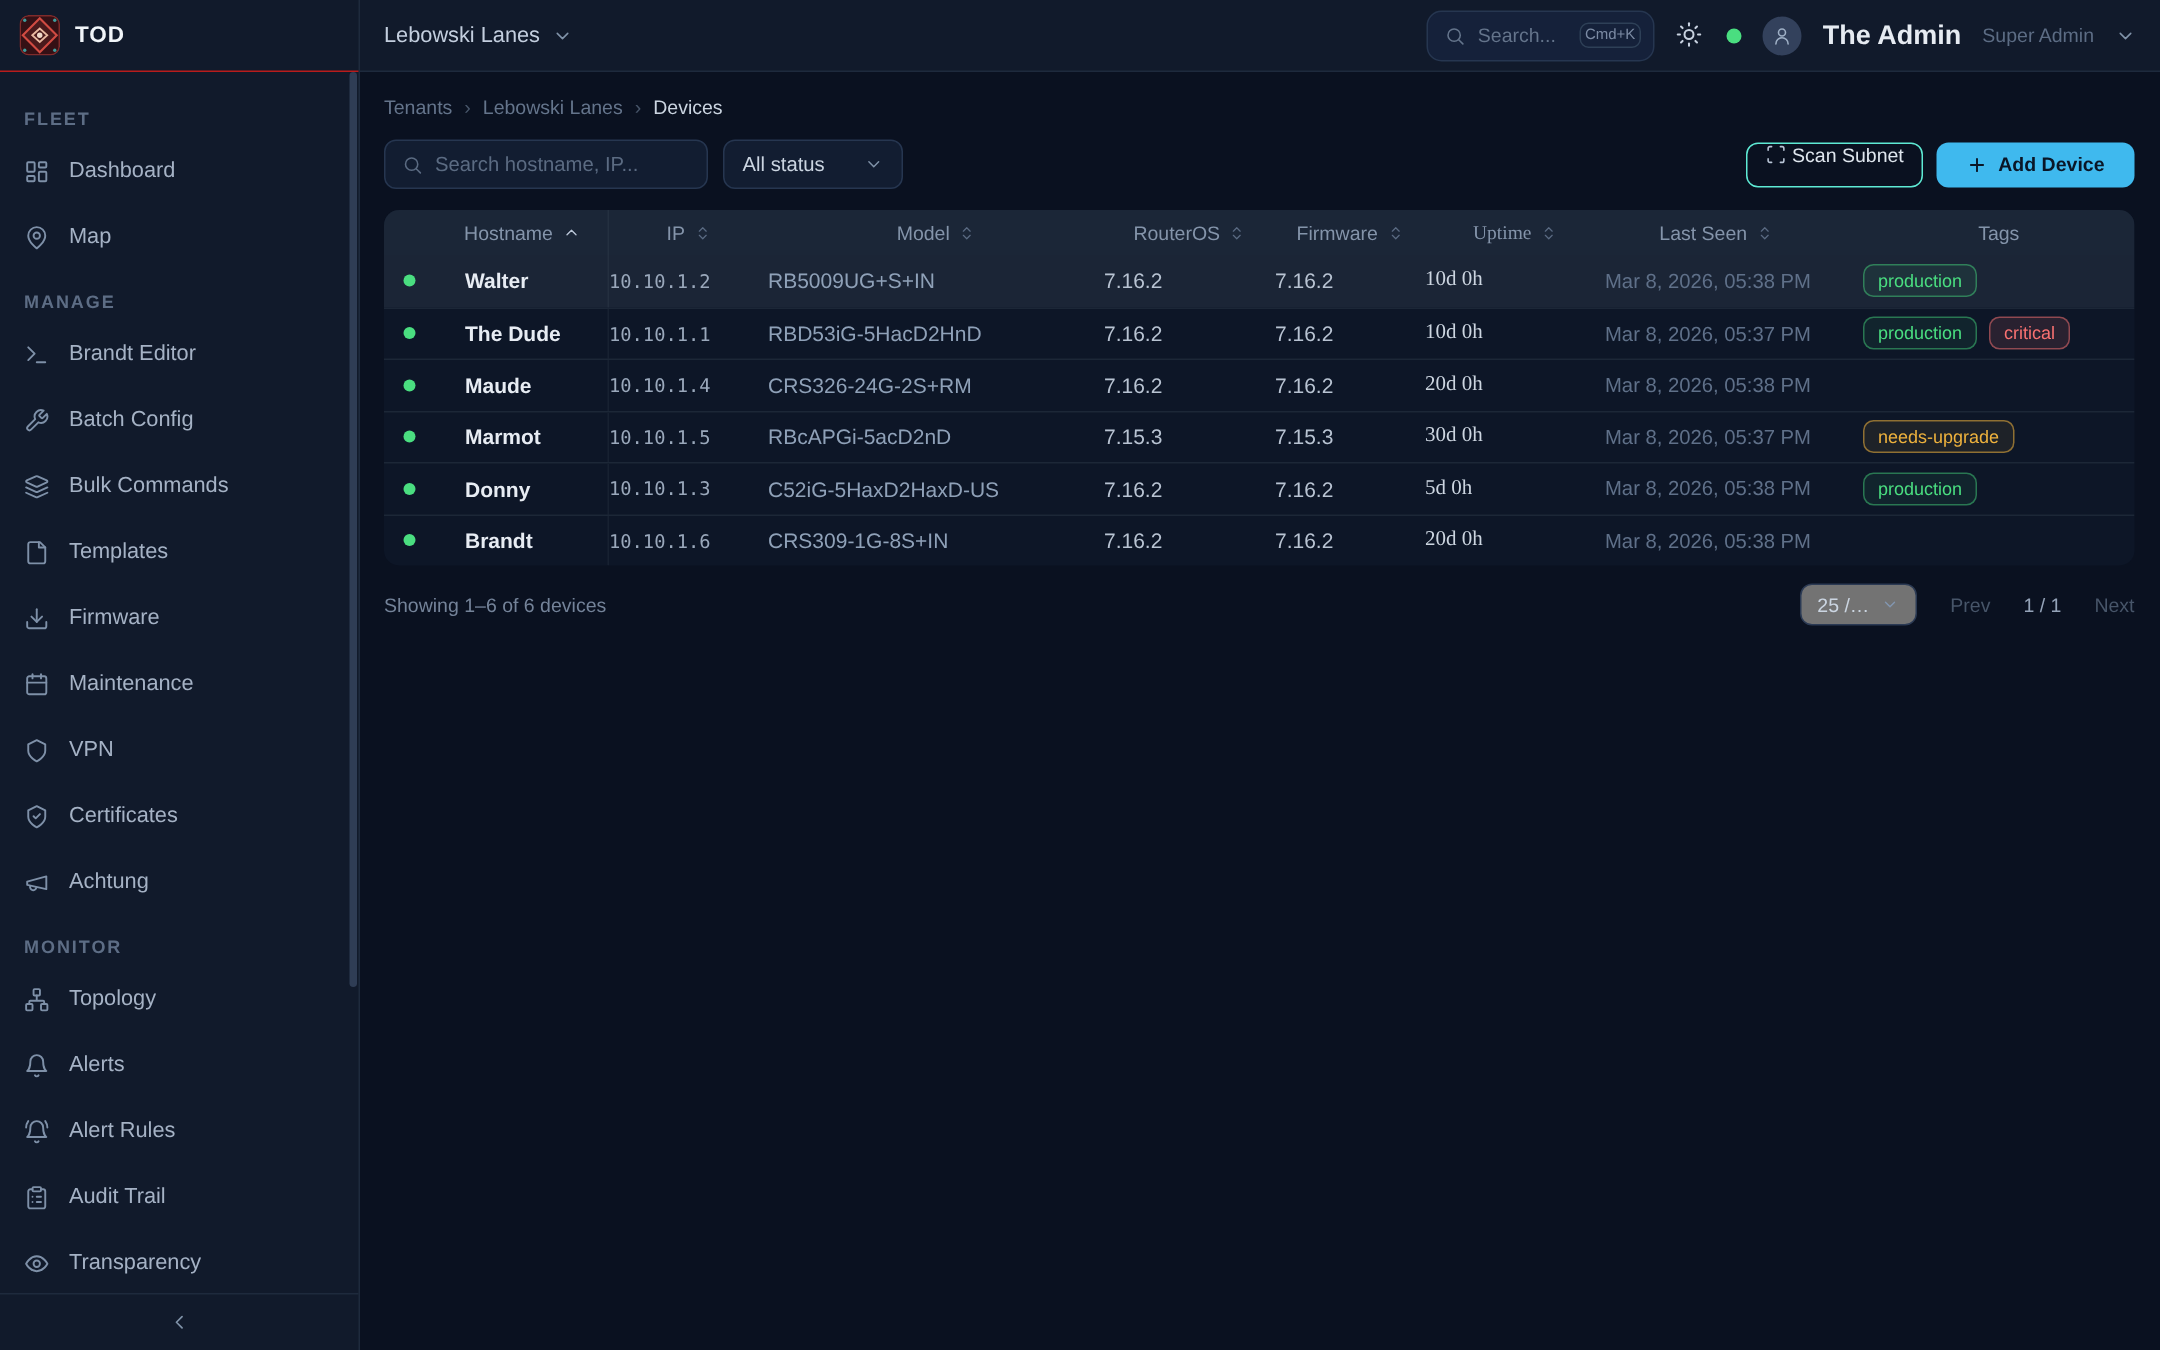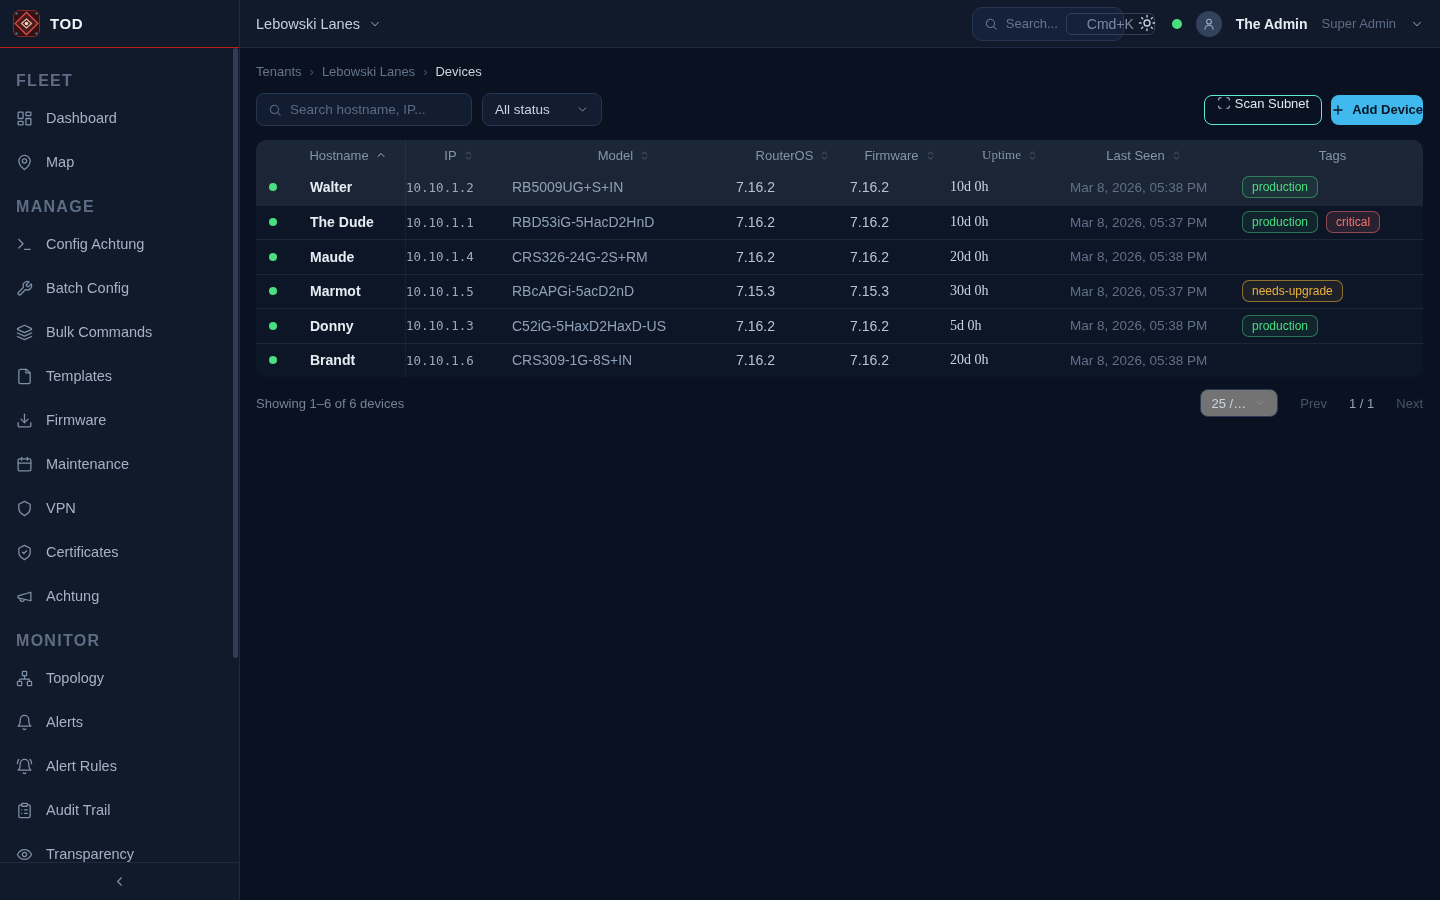--- a/index.html
+++ b/index.html
@@ -8,21 +8,21 @@
   .app { display:flex; width:1440px; height:900px; color:#a5b2c5; }
 
   
   .sidebar { width:240px; flex:none; background:#111a2b; border-right:1px solid #1e2a3d;
     display:flex; flex-direction:column; position:relative; }
   .logo-row { height:48px; flex:none; border-bottom:1px solid #b91c1c; display:flex;
     align-items:center; gap:10px; padding:0 13px; }
   .logo-badge { width:27px; height:27px; flex:none; border-radius:6px; }
   .logo-text { font-size:15px; font-weight:700; letter-spacing:.6px; color:#f1f5f9; }
   .nav { flex:1; overflow:hidden; padding:24px 10px 0 10px; }
-  .section-label { font-size:16px; font-weight:700; letter-spacing:1.3px;
+  .section-label { font-size:12px; font-weight:700; letter-spacing:1.3px;
     color:#5d6d85; margin:0 6px 8px 6px; }
   .section-label.later { margin-top:16px; }
   .nav-item { display:flex; align-items:center; gap:13px; height:40px; margin-bottom:4px;
     padding:0 6px; border-radius:8px; color:#a5b2c5; font-size:14.5px; cursor:pointer; }
   .nav-item .ico { color:#7e90a8; }
   .ico { width:17px; height:17px; stroke:currentColor; fill:none; stroke-width:1.8;
     stroke-linecap:round; stroke-linejoin:round; flex:none; display:block; }
   .sb-scrollthumb { position:absolute; right:1px; top:48px; width:5px; height:610px;
     background:#2f3d55; border-radius:3px; }
   .collapse-bar { flex:none; height:38px; border-top:1px solid #1e2a3d; display:flex;
@@ -34,29 +34,29 @@
     display:flex; align-items:center; padding:0 16px; }
   .tenant-switcher { display:flex; align-items:center; gap:8px; font-size:14.5px;
     color:#c3cede; cursor:pointer; }
   .tenant-switcher .ico { width:14px; height:14px; color:#8093a9; }
   .topbar-right { margin-left:auto; display:flex; align-items:center; gap:14px; }
   .global-search { display:flex; align-items:center; gap:8px; width:152px; height:34px;
     padding:0 8px 0 11px; background:#15213a; border:1px solid #263650; border-radius:10px;
     color:#64748b; cursor:text; }
   .global-search .ico { width:14px; height:14px; }
   .global-search .ph { font-size:13px; flex:1; }
-  .kbd { font-size:14px; color:#7b8aa3; border:1px solid #2e4057; border-radius:6px;
-    padding:2px 20px; white-space:nowrap; }
+  .kbd { font-size:10px; color:#7b8aa3; border:1px solid #2e4057; border-radius:6px;
+    padding:2px 3px; white-space:nowrap; }
   .icon-btn { width:20px; height:20px; color:#c8d2e0; cursor:pointer; }
   .icon-btn .ico { width:18px; height:18px; }
   .presence-dot { width:10px; height:10px; border-radius:50%; background:#4ade80; }
   .avatar { width:26px; height:26px; border-radius:50%; background:#33415c; display:flex;
     align-items:center; justify-content:center; color:#9fb0c6; }
   .avatar .ico { width:14px; height:14px; }
-  .user-name { font-size:14px; font-weight:600; color:#e6ebf2; }
+  .user-name { font-size:18px; font-weight:600; color:#e6ebf2; }
   .user-role { font-size:13px; color:#5c6c84; }
   .caret { width:14px; height:14px; color:#8093a9; }
 
   .content { flex:1; padding:16px 17px 0 16px; background:#0a1120; min-width:0; }
 
   .breadcrumb { display:flex; align-items:center; gap:8px; font-size:13px; color:#64748b; }
   .breadcrumb .sep { color:#475569; }
   .breadcrumb .current { color:#cbd5e1; }
 
   .filter-row { display:flex; align-items:center; margin-top:14px; }
@@ -67,21 +67,21 @@
   .tbl-search .ph { font-size:13.5px; }
   .status-select { display:flex; align-items:center; gap:26px; height:33px; margin-left:10px;
     padding:0 12px; background:#121d31; border:1px solid #263650; border-radius:8px;
     color:#cbd5e1; font-size:13.5px; cursor:pointer; }
   .status-select .ico { width:13px; height:13px; color:#8093a9; }
   .filter-actions { margin-left:auto; display:flex; align-items:center; gap:9px; }
   .btn-outline { display:flex; align-items:flex-start; gap:4px; height:30px; padding:0 12px;
     background:transparent; border:1px solid #5eead4; border-radius:8px; color:#dfe6ee;
     font-size:13px; cursor:pointer; }
   .btn-outline .ico { width:14px; height:14px; color:#b9c5d6; }
-  .btn-primary { display:flex; align-items:center; gap:7px; height:30px; padding:0 0;
+  .btn-primary { display:flex; align-items:center; gap:7px; height:30px; padding:0 20px;
     background:#3fb9ee; border:none; border-radius:8px; color:#0a1626; font-size:13px;
     font-weight:600; cursor:pointer; }
   .btn-primary .ico { width:14px; height:14px; stroke-width:2.2; }
 
   
   .tbl { margin-top:14px; border-radius:10px; overflow:hidden; background:#0d1627; }
   .thead, .tr { display:grid;
     grid-template-columns:34px 116px 106px 224px 114px 100px 88px 196px 1fr;
     align-items:center; }
   .thead { height:30px; background:#1b2637; font-size:13px; color:#8494aa; }
@@ -156,21 +156,21 @@
         <span>Map</span>
       </div>
 
       <div class="section-label later">MANAGE</div>
 
       <div class="nav-item">
         <svg class="ico" viewBox="0 0 24 24">
             <polyline points="4 17 10 11 4 5"></polyline>
             <line x1="12" y1="19" x2="20" y2="19"></line>
           </svg>
-        <span>Config Achtung</span>
+        <span>Brandt Editor</span>
       </div>
       <div class="nav-item">
         <svg class="ico" viewBox="0 0 24 24">
             <path d="M14.7 6.3a1 1 0 0 0 0 1.4l1.6 1.6a1 1 0 0 0 1.4 0l3.77-3.77a6 6 0 0 1-7.94 7.94l-6.91 6.91a2.12 2.12 0 0 1-3-3l6.91-6.91a6 6 0 0 1 7.94-7.94l-3.76 3.76z"></path>
           </svg>
         <span>Batch Config</span>
       </div>
       <div class="nav-item">
         <svg class="ico" viewBox="0 0 24 24">
             <path d="m12.83 2.18a2 2 0 0 0-1.66 0L2.6 6.08a1 1 0 0 0 0 1.83l8.58 3.91a2 2 0 0 0 1.66 0l8.58-3.9a1 1 0 0 0 0-1.83Z"></path>

